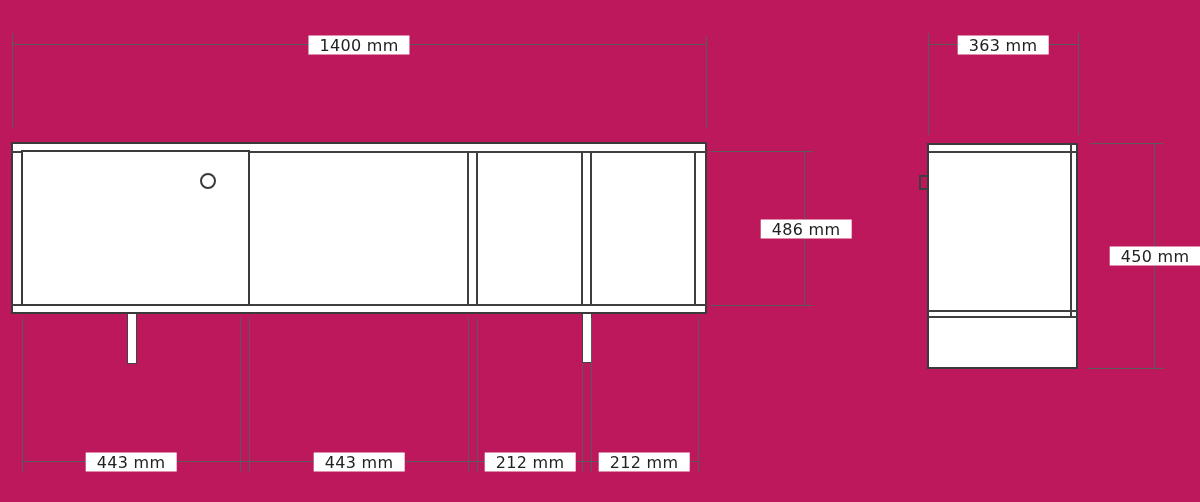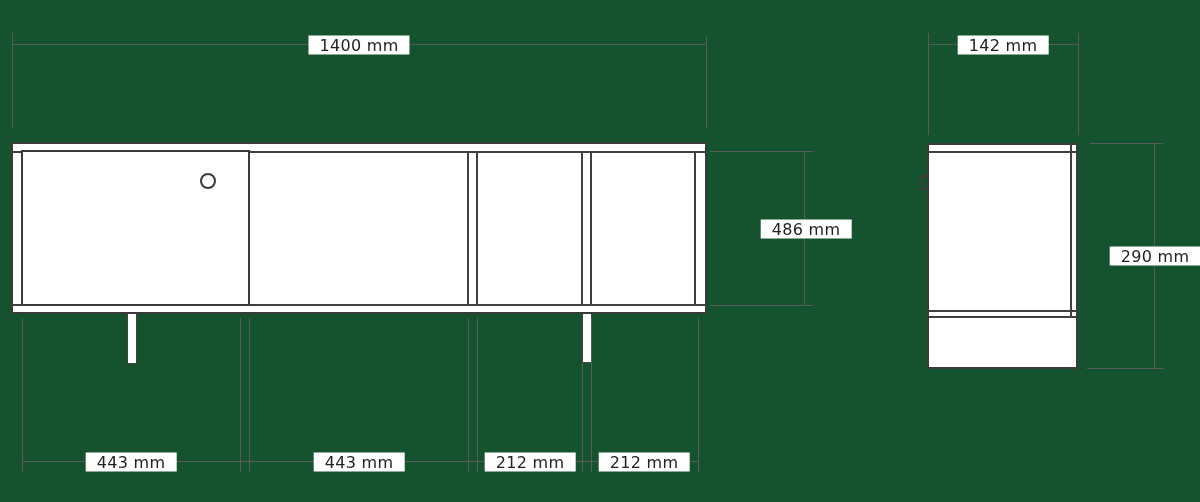--- a/index.html
+++ b/index.html
@@ -1,18 +1,18 @@
 <!DOCTYPE html>
 <html><head>
 <meta charset="utf-8">
 <style>
   * { margin:0; padding:0; box-sizing:border-box; }
   html,body { background:#ffffff; }
   .canvas {
-    position:relative; width:1200px; height:502px; background:#14532d;
+    position:relative; width:1200px; height:502px; background:#be185d;
     font-family:"DejaVu Sans","Liberation Sans",sans-serif; overflow:hidden;
   }
   
   .ln   { position:absolute; background:#3f3f3f; }
   
   .dim  { position:absolute; background:#5a5a5a; }
   
   .outline { position:absolute; border:2px solid #3a3a3a; background:#ffffff; }
   .outline-thin { position:absolute; border:1.5px solid #434343; background:#ffffff; }
   .circle { position:absolute; border:2px solid #3a3a3a; border-radius:50%; background:#ffffff; }
@@ -69,31 +69,31 @@
     <div class="dim" style="left:710px; top:305px; width:103px; height:1px;"></div>
     <div class="dim" style="left:804px; top:151px; width:1px; height:155px;"></div>
     <div class="dim-label" style="left:806px; top:229px;">486 mm</div>
   </div>
 
   <div>
 
     <div class="dim" style="left:928px;  top:33px; width:1px; height:102px;"></div>
     <div class="dim" style="left:1078px; top:33px; width:1px; height:102px;"></div>
     <div class="dim" style="left:928px;  top:44px; width:151px; height:1px;"></div>
-    <div class="dim-label" style="left:1003px; top:45px;">142 mm</div>
+    <div class="dim-label" style="left:1003px; top:45px;">363 mm</div>
 
     <div class="outline" style="left:927px; top:143px; width:151px; height:226px;"></div>
     <div class="ln" style="left:927px;  top:151px; width:151px; height:2px;"></div>
     <div class="ln" style="left:1070px; top:143px; width:2px; height:175px;"></div>
     <div class="ln" style="left:927px;  top:310px; width:151px; height:2px;"></div>
     <div class="ln" style="left:927px;  top:316px; width:151px; height:2px;"></div>
 
     <div class="ln" style="left:919px; top:175px; width:2px; height:15px;"></div>
     <div class="ln" style="left:919px; top:175px; width:9px; height:2px;"></div>
     <div class="ln" style="left:919px; top:188px; width:9px; height:2px;"></div>
 
     <div class="dim" style="left:1090px; top:143px; width:73px; height:1px;"></div>
     <div class="dim" style="left:1087px; top:368px; width:77px; height:1px;"></div>
     <div class="dim" style="left:1154px; top:143px; width:1px; height:226px;"></div>
-    <div class="dim-label" style="left:1155px; top:256px;">290 mm</div>
+    <div class="dim-label" style="left:1155px; top:256px;">450 mm</div>
   </div>
 
 </div>
 
 </body></html>

